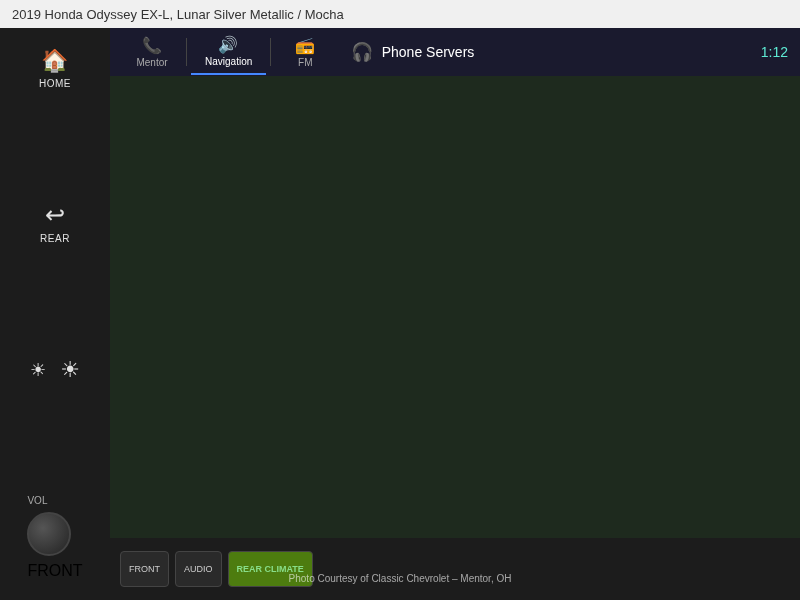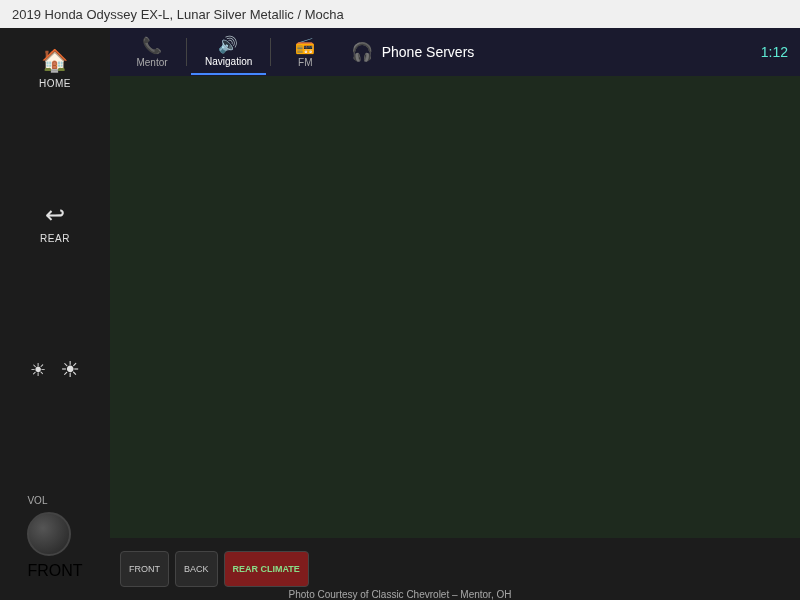--- a/index.html
+++ b/index.html
@@ -223,29 +223,29 @@
       cursor: pointer;
       min-width: 42px;
       height: 36px;
       display: flex;
       align-items: center;
       justify-content: center;
     }
 
     .phys-btn.wide {
       min-width: 60px;
-      background: #7f1d1d;
+      background: #4d7c0f;
       color: #88dd88;
       font-weight: bold;
     }
 
     
     .watermark {
       position: absolute;
-      bottom: 0;
+      bottom: 16px;
       left: 50%;
       transform: translateX(-50%);
       color: rgba(255,255,255,0.6);
       font-size: 10px;
       white-space: nowrap;
       pointer-events: none;
     }
   </style>
 </head>
 <body>
@@ -335,20 +335,20 @@
 
           <rect x="420" y="10" width="60" height="40" rx="4" fill="rgba(30,30,30,0.7)" opacity="0.8"></rect>
         </svg>
 
       </div>
 
     </div>
 
     <div class="bottom-controls">
       <div class="phys-btn">FRONT</div>
-      <div class="phys-btn">BACK</div>
+      <div class="phys-btn">AUDIO</div>
       <div class="phys-btn wide">REAR CLIMATE</div>
     </div>
   </div>
 
 </div>
 
 <div class="watermark">Photo Courtesy of Classic Chevrolet – Mentor, OH</div>
 
 </body></html>

